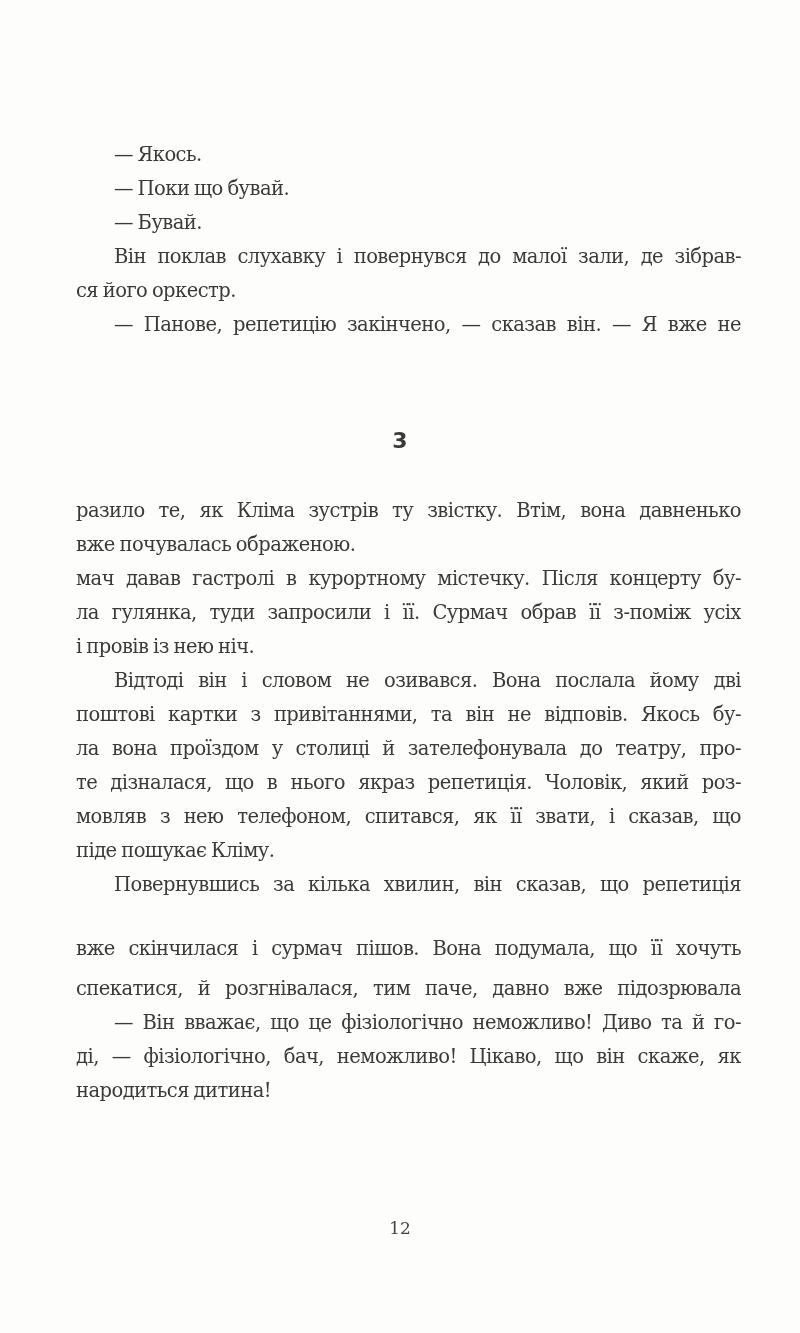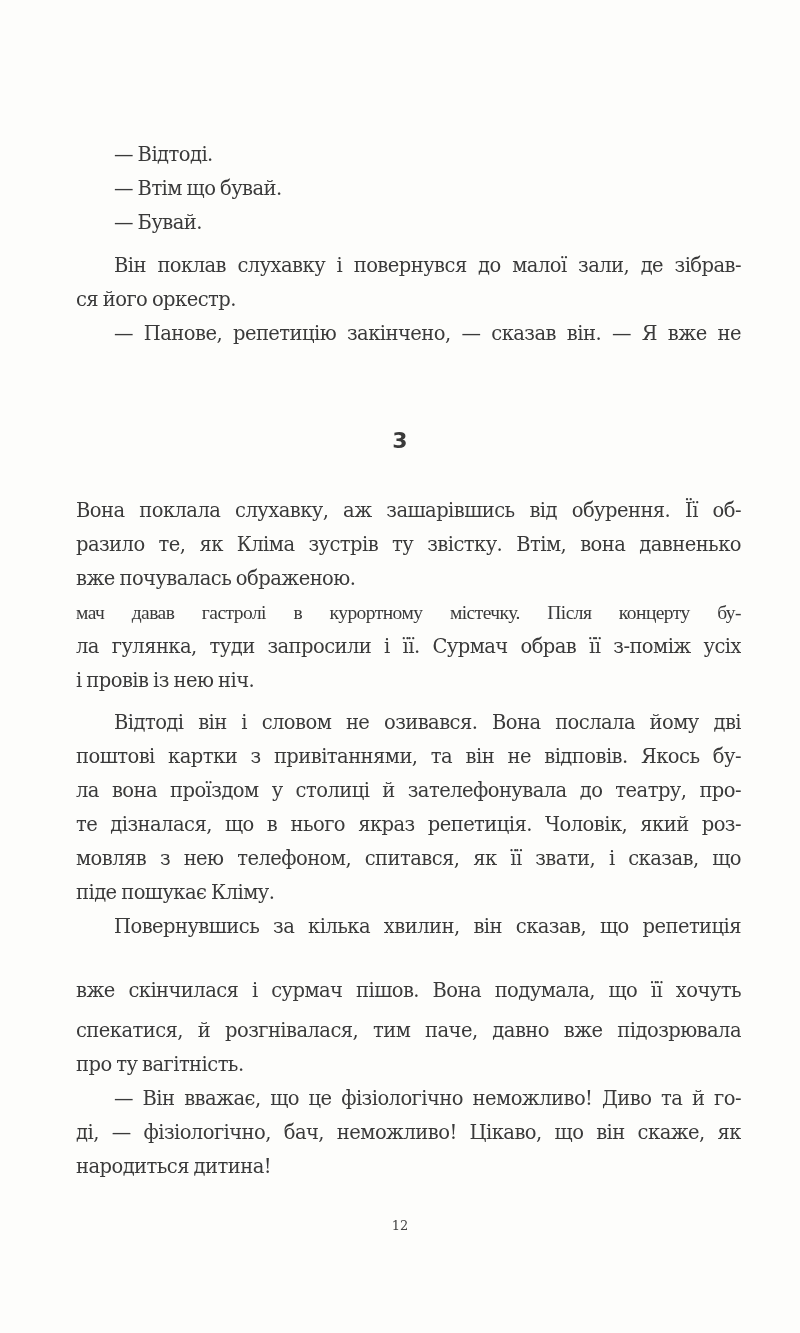--- a/index.html
+++ b/index.html
@@ -55,57 +55,55 @@
       font-weight: bold;
       font-size: 22px;
       color: #3a3a3a;
     }
     .page-number {
       position: absolute;
       left: 0;
       width: 800px;
       top: 1218px;
       text-align: center;
-      font-size: 13px;
+      font-size: 17px;
       color: #444;
     }
   </style>
 </head>
 <body>
 
 <div class="page">
 
   <div class="block" id="block-before" style="top:138px;">
-      <div class="line indent"><span>— Відтоді.</span></div>
-      <div class="line indent"><span>— Втім що бувай.</span></div>
+      <div class="line indent"><span>— Якось.</span></div>
+      <div class="line indent"><span>— Поки що бувай.</span></div>
       <div class="line indent"><span>— Бувай.</span></div>
-      <div class="line indent just" style="white-space: nowrap; margin-top: 9px;"><span style="word-spacing: -1px;">Він поклав слухавку і повернувся до малої зали, де зібрав-</span></div>
+      <div class="line indent just" style="white-space: nowrap;"><span style="word-spacing: -1px;">Він поклав слухавку і повернувся до малої зали, де зібрав-</span></div>
       <div class="line"><span>ся його оркестр.</span></div>
       <div class="line indent just" style="white-space: nowrap;"><span style="word-spacing: -1px;">— Панове, репетицію закінчено, — сказав він. — Я вже не</span></div>
     </div>
 
   <div class="chapter-num">3</div>
 
   <div class="block" id="block-after" style="top:494px;">
-      <div class="line just" style="white-space: nowrap;"><span style="word-spacing: -1px;">Вона поклала слухавку, аж зашарівшись від обурення. Її об-</span></div>
       <div class="line just" style="white-space: nowrap;"><span style="word-spacing: -1px;">разило те, як Кліма зустрів ту звістку. Втім, вона давненько</span></div>
       <div class="line"><span>вже почувалась ображеною.</span></div>
-      <div class="line just" style="white-space: nowrap;"><span style="word-spacing: -1px; font-family: Liberation Serif, serif;">мач давав гастролі в курортному містечку. Після концерту бу-</span></div>
+      <div class="line just" style="white-space: nowrap;"><span style="word-spacing: -1px;">мач давав гастролі в курортному містечку. Після концерту бу-</span></div>
       <div class="line just" style="white-space: nowrap;"><span style="word-spacing: -1px;">ла гулянка, туди запросили і її. Сурмач обрав її з-поміж усіх</span></div>
       <div class="line"><span>і провів із нею ніч.</span></div>
-      <div class="line indent just" style="white-space: nowrap; margin-top: 8px;"><span style="word-spacing: -1px;">Відтоді він і словом не озивався. Вона послала йому дві</span></div>
+      <div class="line indent just" style="white-space: nowrap;"><span style="word-spacing: -1px;">Відтоді він і словом не озивався. Вона послала йому дві</span></div>
       <div class="line just" style="white-space: nowrap;"><span style="word-spacing: -1px;">поштові картки з привітаннями, та він не відповів. Якось бу-</span></div>
       <div class="line just" style="white-space: nowrap;"><span style="word-spacing: -1px;">ла вона проїздом у столиці й зателефонувала до театру, про-</span></div>
       <div class="line just" style="white-space: nowrap;"><span style="word-spacing: -1px;">те дізналася, що в нього якраз репетиція. Чоловік, який роз-</span></div>
       <div class="line just" style="white-space: nowrap;"><span style="word-spacing: -1px;">мовляв з нею телефоном, спитався, як її звати, і сказав, що</span></div>
       <div class="line"><span>піде пошукає Кліму.</span></div>
       <div class="line indent just" style="white-space: nowrap;"><span style="word-spacing: -1px;">Повернувшись за кілька хвилин, він сказав, що репетиція</span></div>
       <div class="line just" style="white-space: nowrap; margin-top: 30px;"><span style="word-spacing: -1px;">вже скінчилася і сурмач пішов. Вона подумала, що її хочуть</span></div>
       <div class="line just" style="white-space: nowrap; margin-top: 6px;"><span style="word-spacing: -1px;">спекатися, й розгнівалася, тим паче, давно вже підозрювала</span></div>
-      <div class="line"><span>про ту вагітність.</span></div>
       <div class="line indent just" style="white-space: nowrap;"><span style="word-spacing: -1px;">— Він вважає, що це фізіологічно неможливо! Диво та й го-</span></div>
       <div class="line just" style="white-space: nowrap;"><span style="word-spacing: -1px; margin-top: 40px;">ді, — фізіологічно, бач, неможливо! Цікаво, що він скаже, як</span></div>
       <div class="line"><span>народиться дитина!</span></div>
     </div>
 
   <div class="page-number">12</div>
 
 </div>
 
 </body></html>

